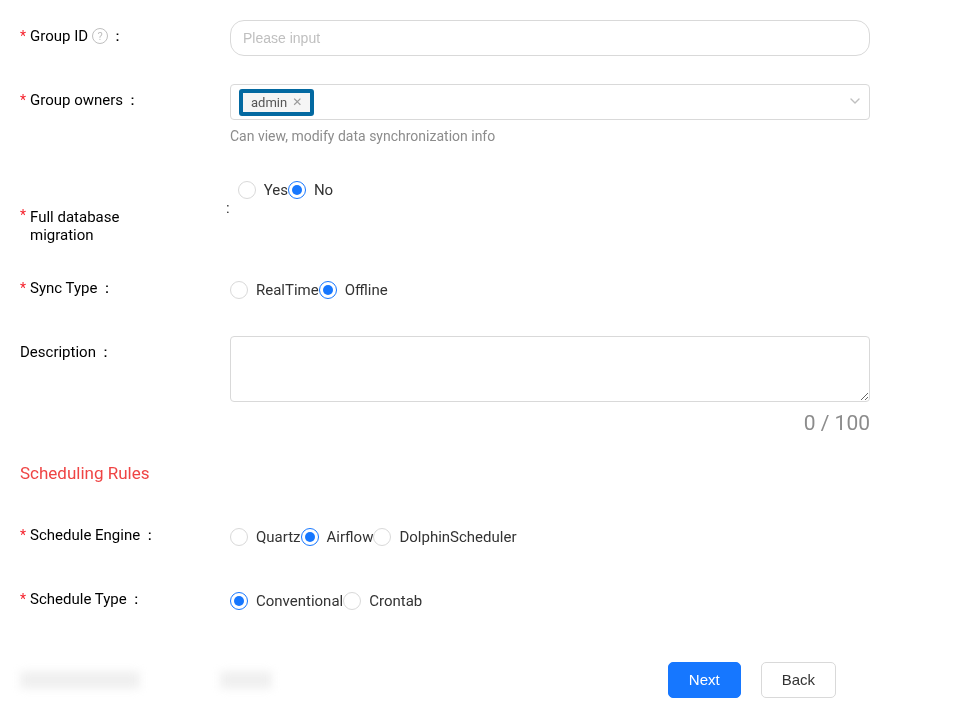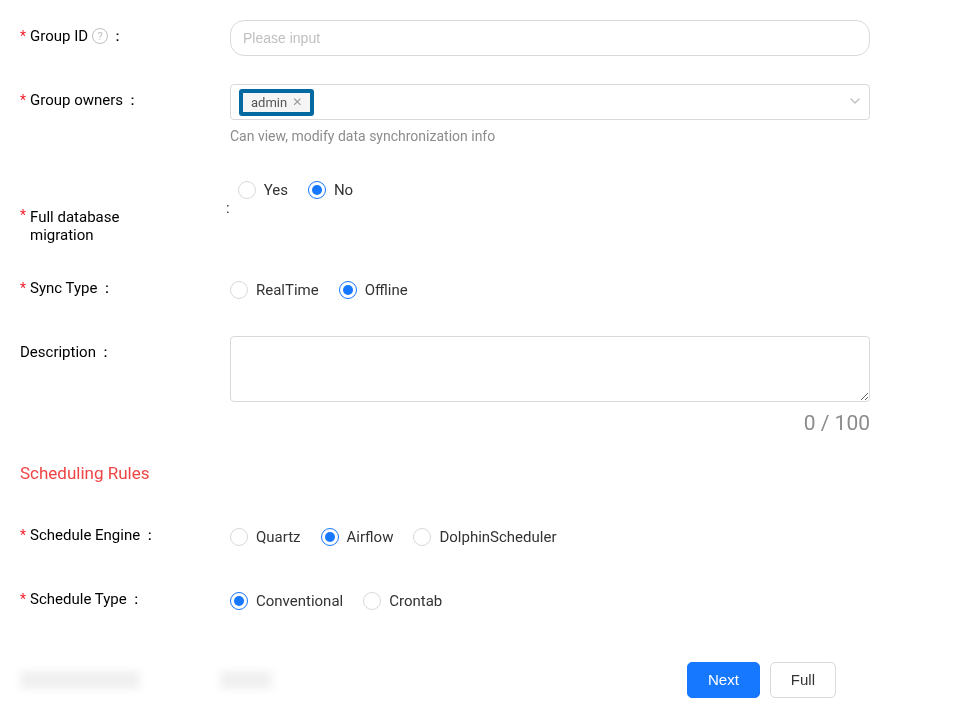--- a/index.html
+++ b/index.html
@@ -86,21 +86,20 @@
       color: #bfbfbf;
     }
     .helper-text {
       color: #8c8c8c;
       font-size: 14px;
       margin-top: 8px;
     }
     .radio-group {
       display: flex;
       align-items: center;
-      gap: 20px;
       min-height: 36px;
     }
     .radio-opt {
       display: flex;
       align-items: center;
       gap: 8px;
       cursor: pointer;
       font-size: 15px;
       color: #333;
     }
@@ -159,21 +158,21 @@
       margin-left: 4px;
     }
     .footer {
       position: absolute;
       left: 0; right: 0; bottom: 0;
       height: 70px;
       border-top: 1px solid transparent;
       display: flex;
       align-items: center;
       justify-content: flex-end;
-      gap: 10px;
+      gap: 20px;
       padding: 0 130px 0 20px;
       background: #fff;
     }
     .btn {
       height: 36px;
       padding: 0 20px;
       border-radius: 5px;
       font-size: 15px;
       cursor: pointer;
       display: inline-flex;
@@ -338,14 +337,14 @@
     </div>
   </div>
 </div>
 
 <div class="footer">
   <div style="margin-right:auto;display:flex;gap:80px;align-items:center;">
     <div class="blurred-label"></div>
     <div class="blurred-control"></div>
   </div>
   <button class="btn btn-primary">Next</button>
-  <button class="btn btn-default">Full</button>
+  <button class="btn btn-default">Back</button>
 </div>
 
 </body></html>

